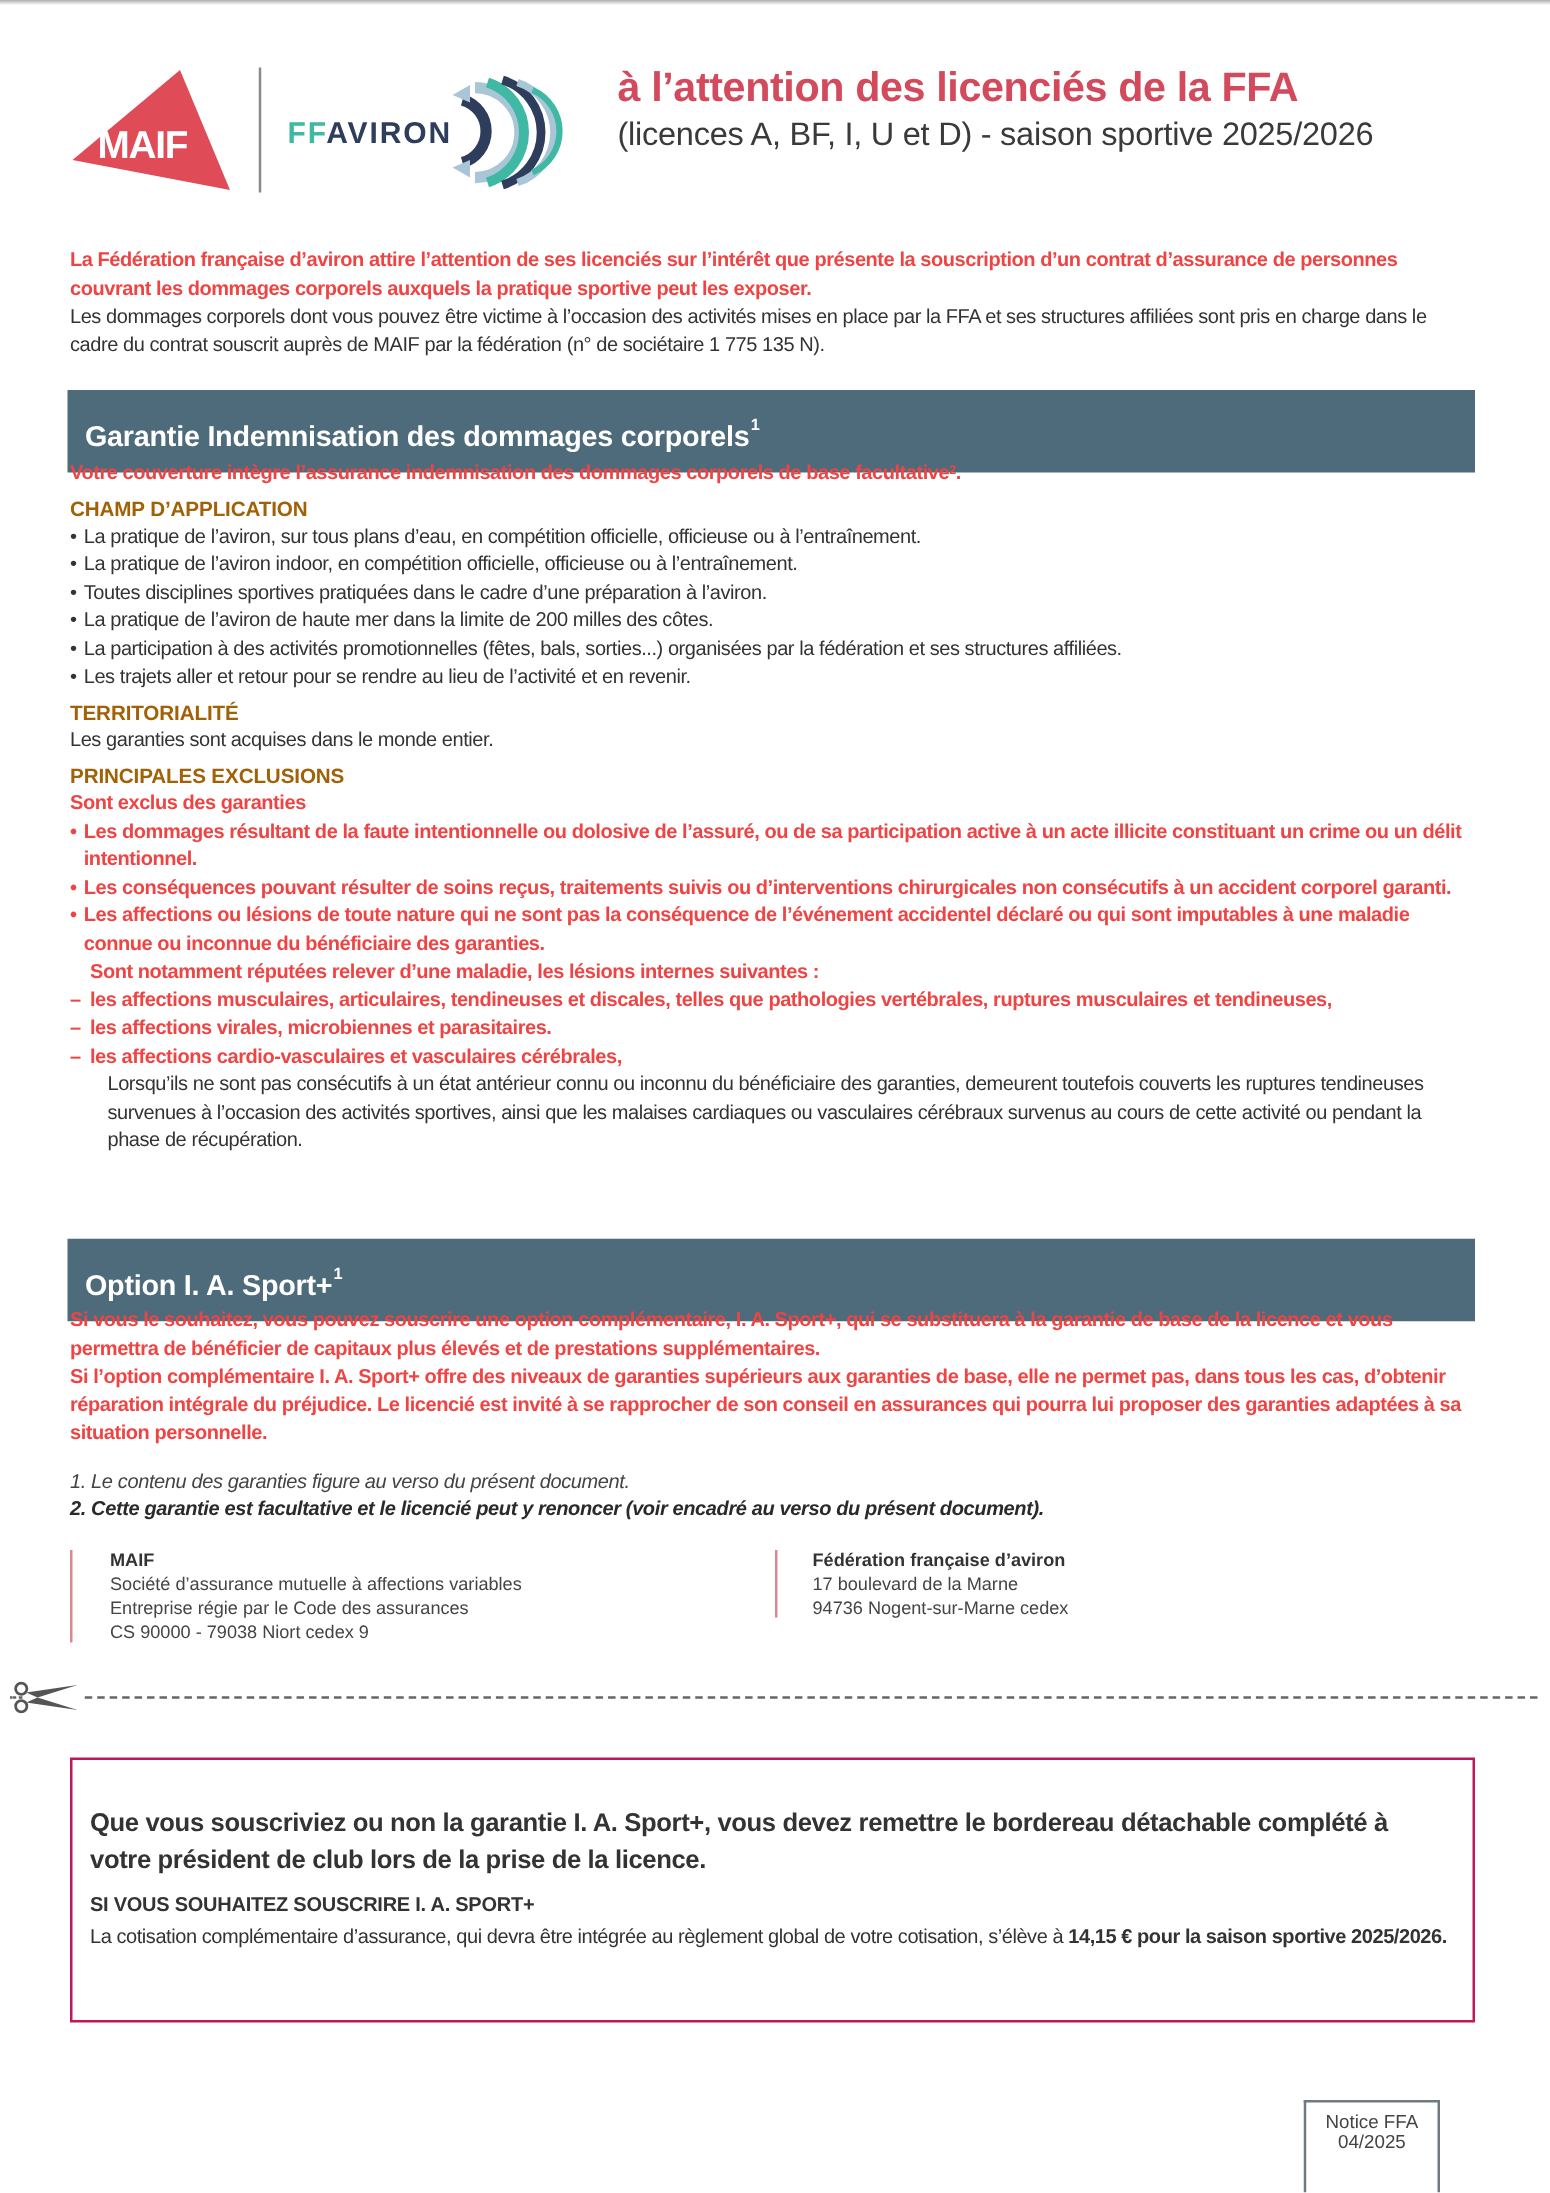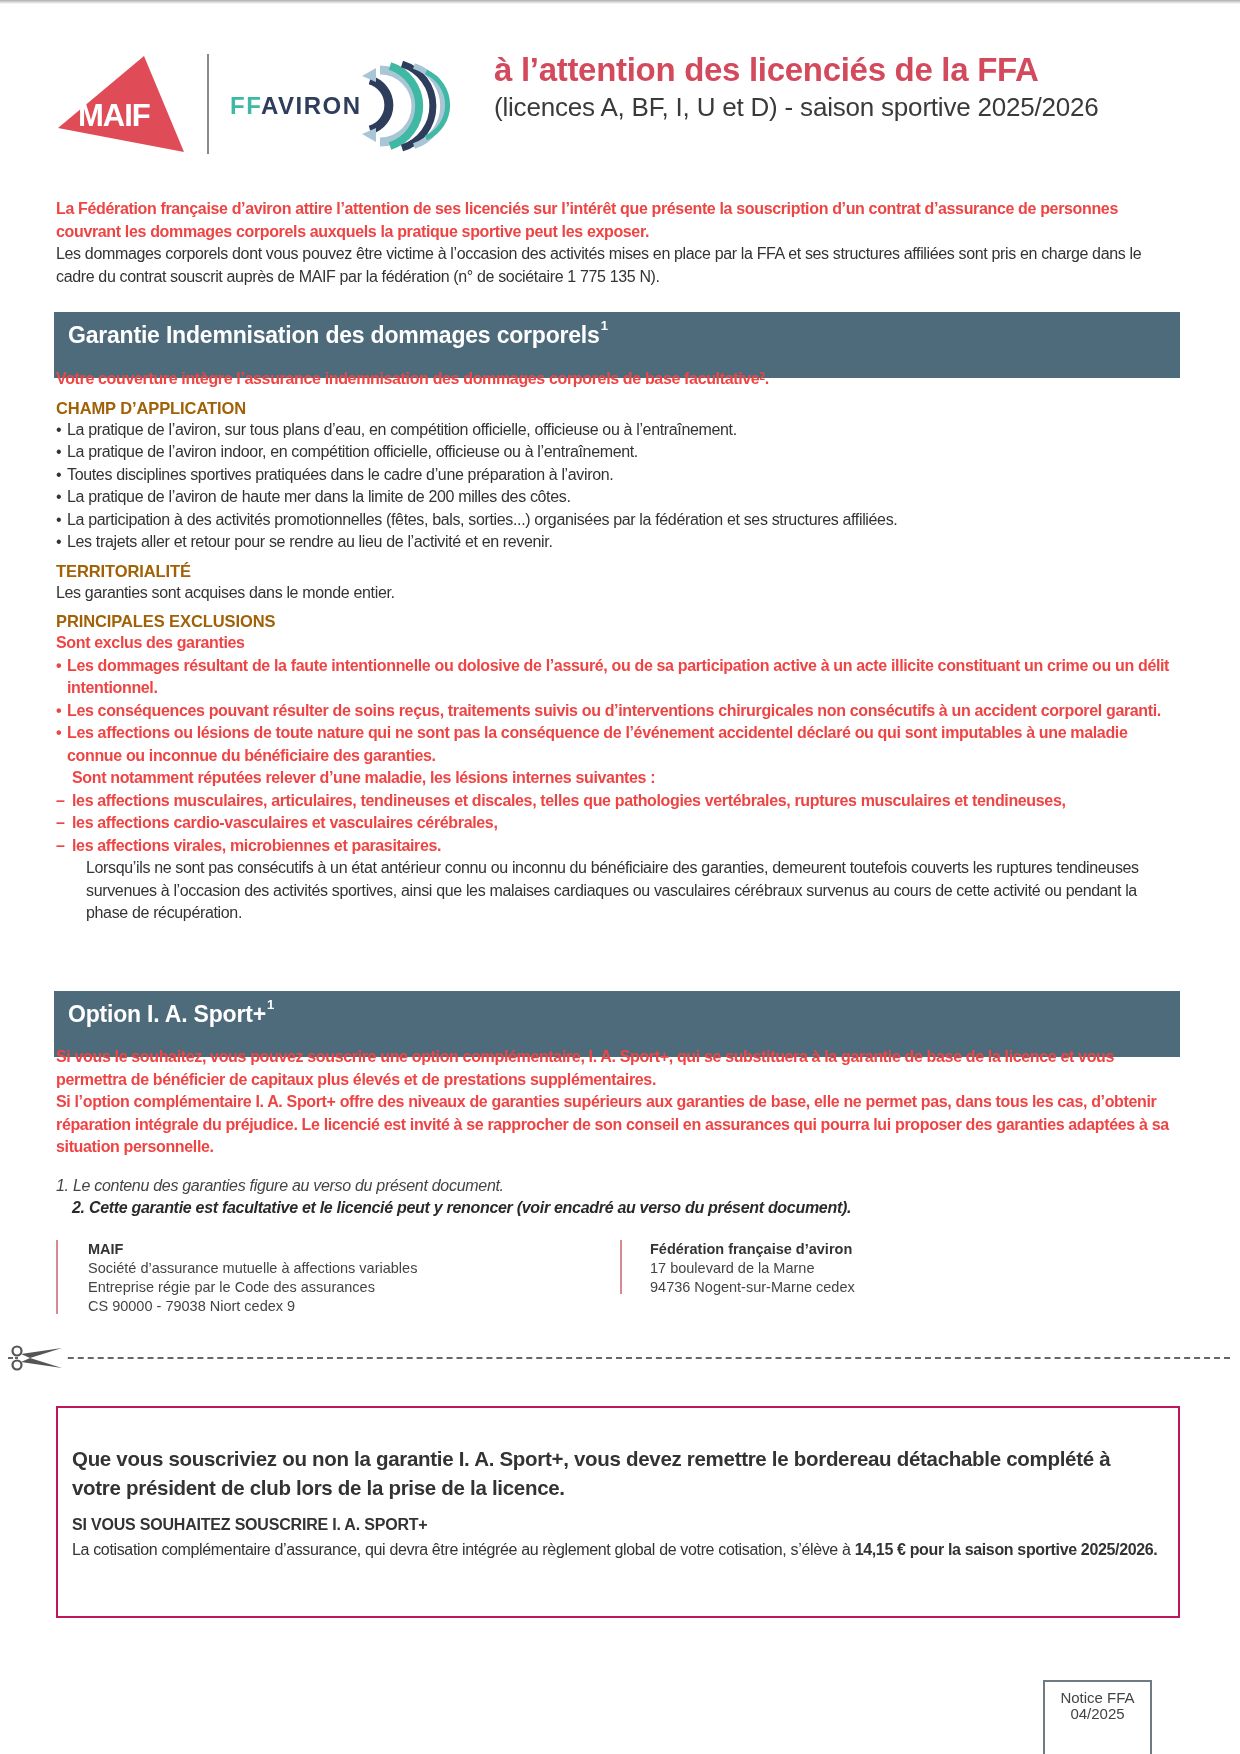--- a/index.html
+++ b/index.html
@@ -34,40 +34,40 @@
   
   .content { position: absolute; left: 56px; width: 1124px; }
   .p { font-size: 16px; line-height: 22.5px; color: #333; letter-spacing: -0.35px; }
   .b { font-weight: bold; color: #ef4444; }
   .intro { top: 198px; }
 
   .section-bar {
     position: absolute; left: 54px; width: 1126px; height: 66px;
     background: #4e6b7c;
     color: #ffffff; font-weight: bold; font-size: 23px;
-    padding: 10px 14px; letter-spacing: -0.2px;
+    padding: 24px 14px; letter-spacing: -0.2px;
   }
   .section-bar sup { font-size: 13px; position: relative; top: -4px; vertical-align: top; margin-left: 1px; }
   .bar1 { top: 312px; }
   .bar2 { top: 991px; }
 
   .s1 { top: 368px; }
   .h-sub { font-size: 16.5px; font-weight: bold; color: #a16207; text-transform: none; letter-spacing: -0.1px; line-height: 22px; margin-top: 6px; }
   .bullet { position: relative; padding-left: 11px; }
   .bullet::before { content: "•"; position: absolute; left: 0; top: 0; }
   .dash { position: relative; padding-left: 16px; }
   .dash::before { content: "–"; position: absolute; left: 0; top: 0; }
   .indent { padding-left: 16px; }
   .sup2 { font-size: 10px; vertical-align: top; position: relative; top: -2px; }
 
   .s2 { top: 1046px; }
 
   .notes { top: 1175px; }
   .note { font-size: 16px; line-height: 22px; font-style: italic; color: #444; letter-spacing: -0.3px; }
-  .note.b { color: #2a2a2a; margin-left: 16px; }
+  .note.b { color: #2a2a2a; }
 
   
   .addr { position: absolute; top: 1240px; padding-left: 30px; border-left: 2px solid #d88a92; }
   .addr1 { left: 56px; height: 74px; }
   .addr2 { left: 620px; height: 54px; padding-left: 28px; }
   .addr-line { font-size: 14.5px; line-height: 19px; color: #444; }
   .addr-title { font-weight: bold; color: #333; }
 
   
   .cut { position: absolute; left: 8px; top: 1345px; width: 1222px; height: 24px; }
@@ -154,22 +154,22 @@
   <div class="h-sub">PRINCIPALES EXCLUSIONS</div>
   <div class="p b">Sont exclus des garanties</div>
   <div>
     <div class="p b bullet">Les dommages résultant de la faute intentionnelle ou dolosive de l’assuré, ou de sa participation active à un acte illicite constituant un crime ou un délit intentionnel.</div>
     <div class="p b bullet">Les conséquences pouvant résulter de soins reçus, traitements suivis ou d’interventions chirurgicales non consécutifs à un accident corporel garanti.</div>
     <div class="p b bullet">Les affections ou lésions de toute nature qui ne sont pas la conséquence de l’événement accidentel déclaré ou qui sont imputables à une maladie connue ou inconnue du bénéficiaire des garanties.</div>
   </div>
   <div class="p b indent">Sont notamment réputées relever d’une maladie, les lésions internes suivantes :</div>
   <div>
     <div class="p b dash">les affections musculaires, articulaires, tendineuses et discales, telles que pathologies vertébrales, ruptures musculaires et tendineuses,</div>
+    <div class="p b dash">les affections virales, microbiennes et parasitaires.</div>
     <div class="p b dash">les affections cardio-vasculaires et vasculaires cérébrales,</div>
-    <div class="p b dash">les affections virales, microbiennes et parasitaires.</div>
   </div>
   <div class="p" style="padding-left:30px">Lorsqu’ils ne sont pas consécutifs à un état antérieur connu ou inconnu du bénéficiaire des garanties, demeurent toutefois couverts les ruptures tendineuses survenues à l’occasion des activités sportives, ainsi que les malaises cardiaques ou vasculaires cérébraux survenus au cours de cette activité ou pendant la phase de récupération.</div>
 </div>
 
 <div class="section-bar bar2">
   <span>Option I. A. Sport+</span><sup>1</sup>
 </div>
 
 <div class="content s2">
   <div class="p b">Si vous le souhaitez, vous pouvez souscrire une option complémentaire, I. A. Sport+, qui se substituera à la garantie de base de la licence et vous permettra de bénéficier de capitaux plus élevés et de prestations supplémentaires.</div>

